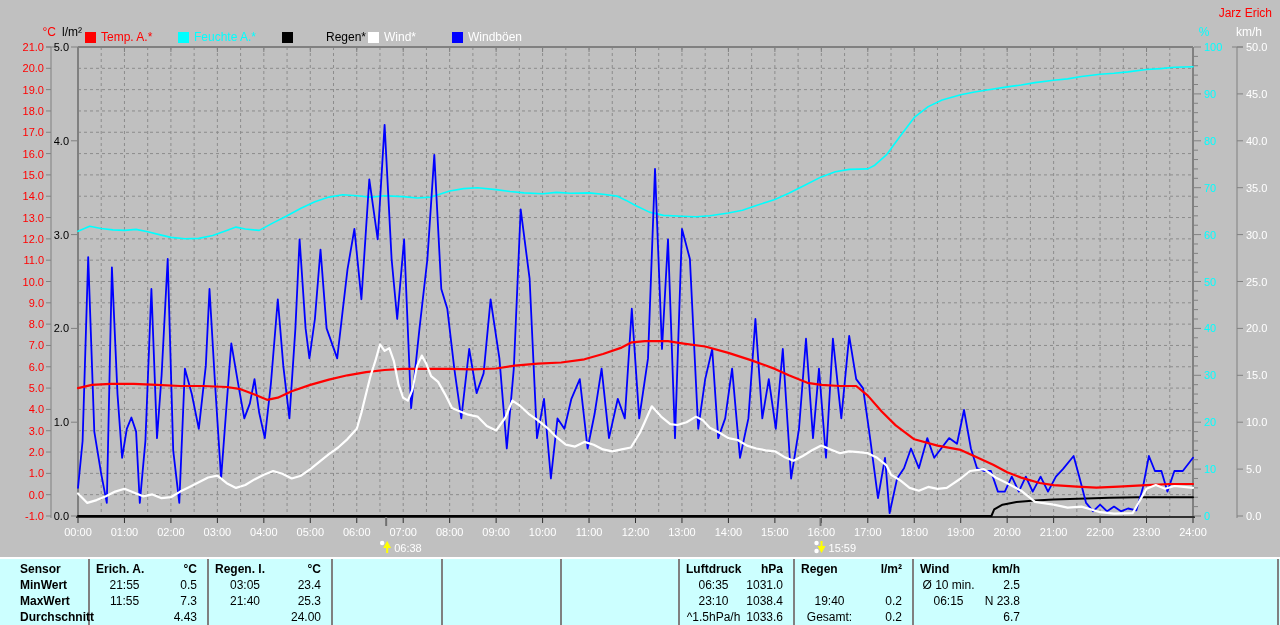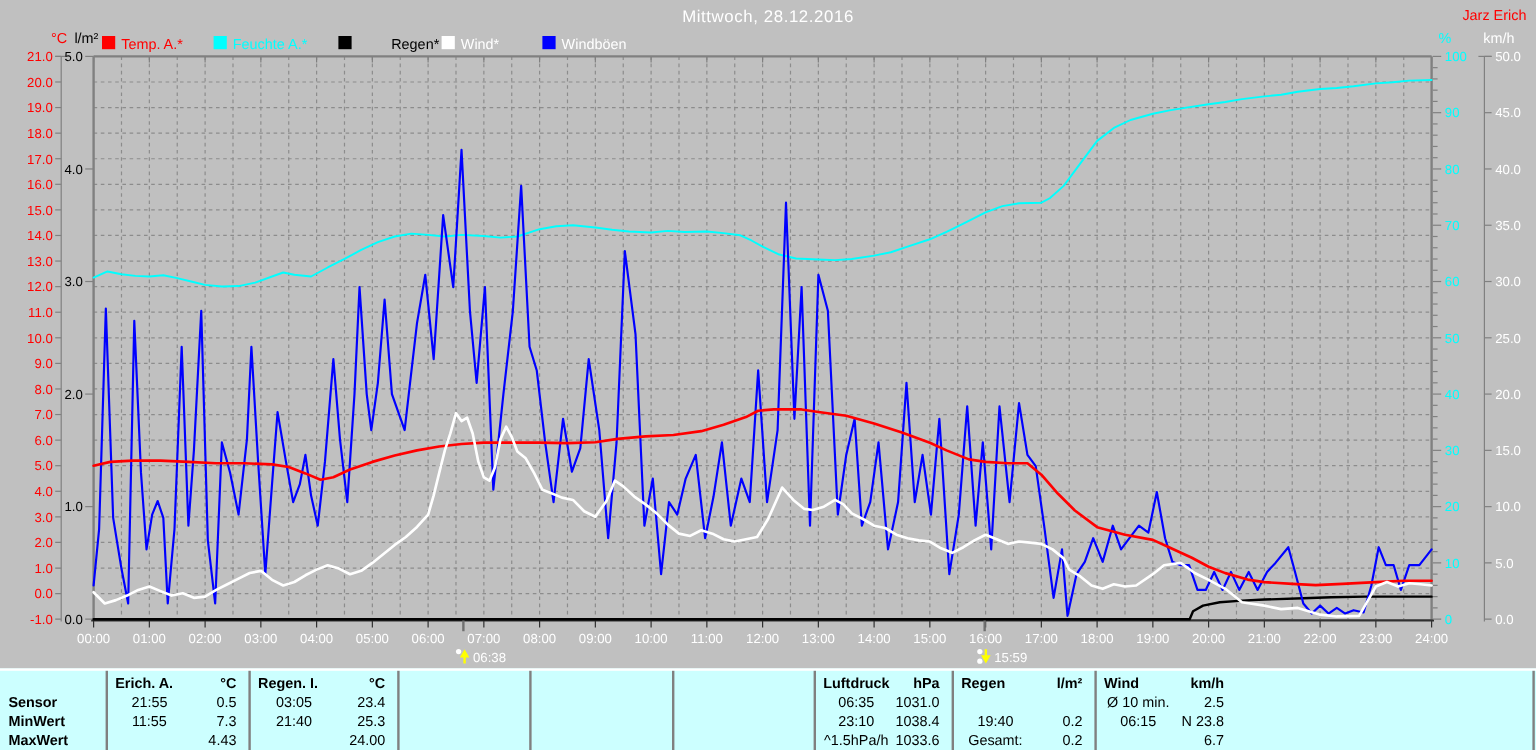--- a/index.html
+++ b/index.html
@@ -7,37 +7,36 @@
   .stage{position:relative;width:1280px;height:625px;background:#c0c0c0;}
   .title{position:absolute;top:5px;left:0;width:1280px;text-align:center;color:#ffffff;
     font-size:14px;letter-spacing:0.5px;}
   .station{position:absolute;top:6px;right:8px;color:#ff0000;font-size:12px;}
   .corner-label{position:absolute;font-size:12px;top:25px;white-space:nowrap;}
   .lbl-temp{left:34px;width:22px;text-align:right;color:#ff0000;}
   .lbl-rain{left:62px;color:#000000;}
   .lbl-hum{left:1193px;width:22px;text-align:center;color:#00ffff;}
   .lbl-wind{left:1236px;color:#ffffff;}
   .legend{position:absolute;top:30px;left:0;height:15px;width:1280px;}
-  .legend-item{position:absolute;top:0;display:flex;align-items:flex-start;font-size:12px;white-space:nowrap;}
+  .legend-item{position:absolute;top:0;display:flex;align-items:center;font-size:12px;white-space:nowrap;}
   .legend-swatch{display:inline-block;width:11px;height:11px;margin-right:5px;}
   #chart-svg{position:absolute;top:0;left:0;}
   .summary-table{position:absolute;left:0;top:557px;width:1280px;height:68px;background:#ccffff;
     border-top:2px solid #ffffff;box-sizing:border-box;color:#000;font-size:12px;}
   .tdiv{position:absolute;top:0;width:2px;height:66px;background:#808080;}
-  .trowlabel{position:absolute;left:7px;height:16px;line-height:16px;font-weight:bold;white-space:nowrap;margin-top:16px;}
+  .trowlabel{position:absolute;left:20px;height:16px;line-height:16px;font-weight:bold;white-space:nowrap;}
   .tcell{position:absolute;height:16px;line-height:16px;white-space:nowrap;overflow:visible;}
   .tcell.hdr{font-weight:bold;}
   .tcell.num{text-align:right;}
   .tcell.ctr{text-align:center;}
 </style>
 </head>
 <body>
 
 <div class="stage">
-  <div class="title">Mittwoch, 28.12.2016</div>
   <div class="station">Jarz Erich</div>
 
   <span class="corner-label lbl-temp">°C</span>
   <span class="corner-label lbl-rain">l/m²</span>
   <span class="corner-label lbl-hum">%</span>
   <span class="corner-label lbl-wind">km/h</span>
 
   <div class="legend" id="legend">
       <div class="legend-item" style="left: 85px;">
         <span class="legend-swatch" style="background: rgb(255, 0, 0);"></span>

